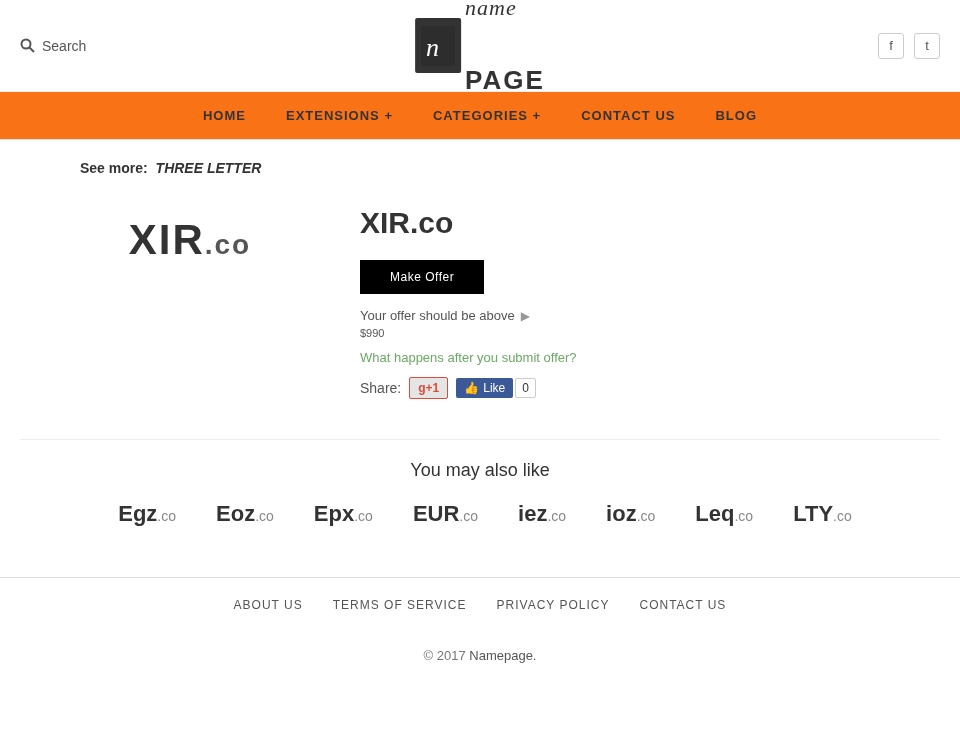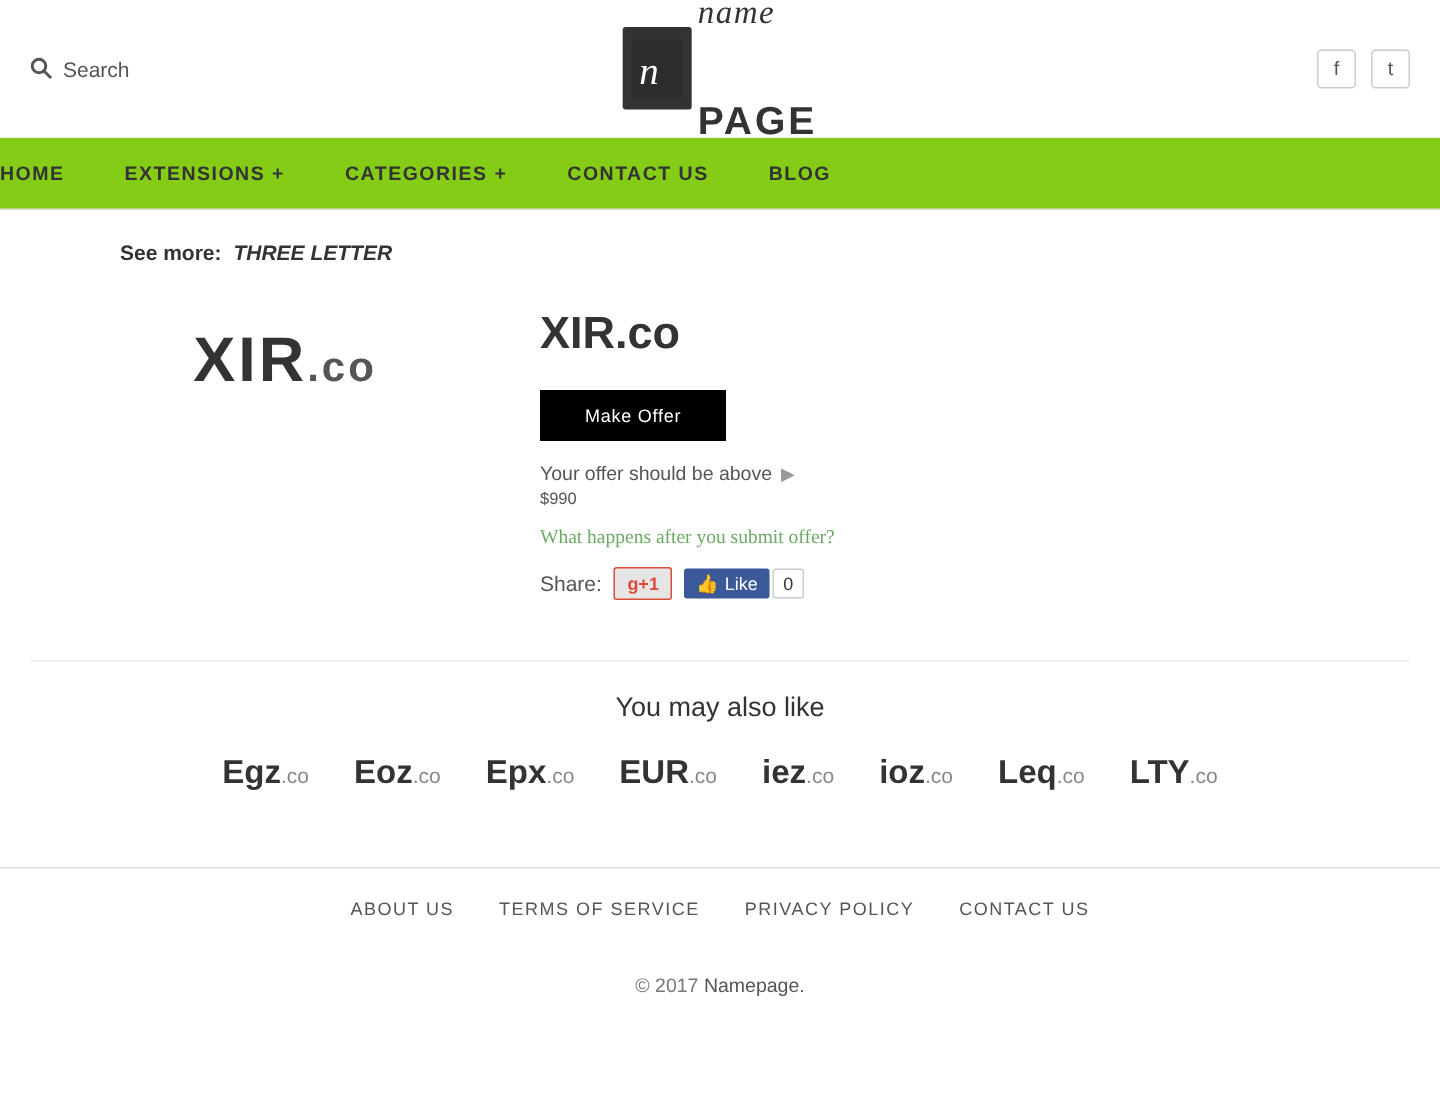--- a/index.html
+++ b/index.html
@@ -85,23 +85,24 @@
       align-items: center;
       justify-content: center;
       color: #555;
       font-size: 13px;
       cursor: pointer;
       text-decoration: none;
     }
 
     
     .nav {
-      background: #84cc16;
+      background: #f97316;
       border-bottom: 1px solid #ddd;
       display: flex;
+      justify-content: center;
       gap: 40px;
       padding: 12px 0;
     }
     .nav-item {
       font-size: 13px;
       font-weight: bold;
       letter-spacing: 1px;
       color: #333;
       text-decoration: none;
       cursor: pointer;
@@ -187,21 +188,21 @@
       font-size: 12px;
     }
     .offer-amount {
       font-size: 11px;
       color: #555;
       margin-bottom: 10px;
     }
     .what-happens {
       color: #6aaa64;
       font-size: 13px;
-      font-family: Liberation Serif, serif;
+      font-family: Liberation Sans, sans-serif;
       cursor: pointer;
       margin-bottom: 16px;
       text-decoration: none;
     }
     .share-area {
       display: flex;
       align-items: center;
       gap: 8px;
       font-size: 14px;
     }
@@ -252,20 +253,21 @@
       justify-content: center;
       gap: 30px;
       flex-wrap: wrap;
     }
     .also-like-item {
       font-size: 22px;
       font-weight: bold;
       color: #333;
       cursor: pointer;
       text-decoration: none;
+      margin-left: 10px;
     }
     .also-like-item .domain-co {
       font-size: 14px;
       color: #888;
       font-weight: normal;
     }
 
     
     .footer-nav {
       border-top: 1px solid #ddd;

